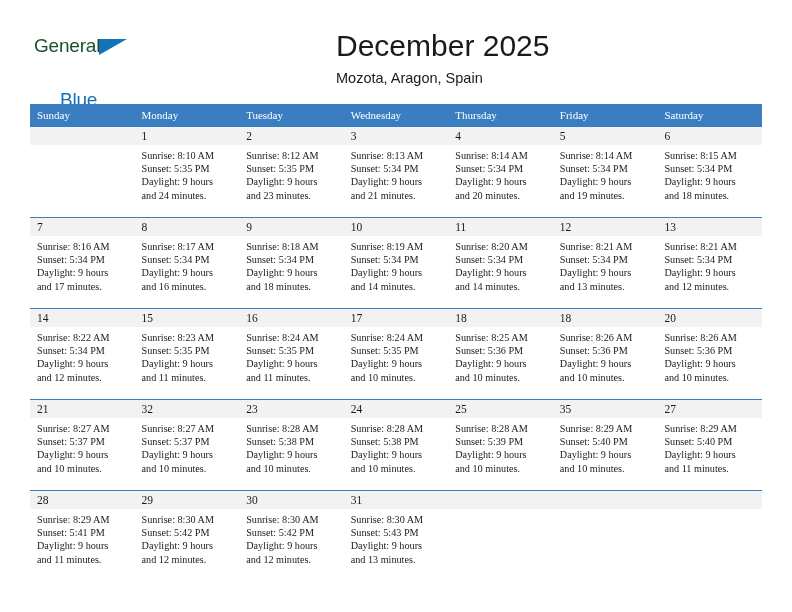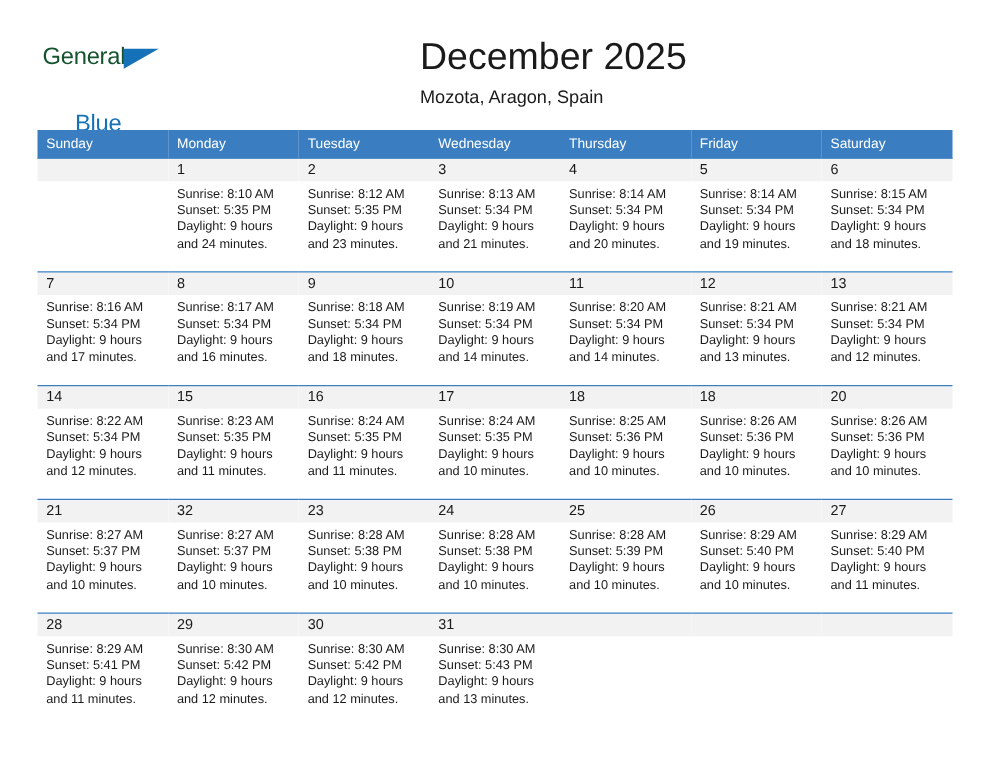--- a/index.html
+++ b/index.html
@@ -89,20 +89,21 @@
   }
 
   
   .calendar {
     position: absolute;
     left: 30px;
     top: 104px;
     width: 732px;
     border-collapse: collapse;
     table-layout: fixed;
+    font-family: Liberation Serif, serif;
   }
   .dow-row th {
     background: #3a7ec1;
     color: #ffffff;
     font-size: 11px;
     font-weight: normal;
     text-align: left;
     padding: 5px 0 5px 7px;
     height: 11px;
     border: none;
@@ -407,21 +408,21 @@
           <td class="daycell">
             <div class="num-band">25</div>
             <div class="info">
               <div>Sunrise: 8:28 AM</div>
               <div>Sunset: 5:39 PM</div>
               <div>Daylight: 9 hours</div>
               <div>and 10 minutes.</div>
             </div>
           </td>
           <td class="daycell">
-            <div class="num-band">26</div>
+            <div class="num-band">35</div>
             <div class="info">
               <div>Sunrise: 8:29 AM</div>
               <div>Sunset: 5:40 PM</div>
               <div>Daylight: 9 hours</div>
               <div>and 10 minutes.</div>
             </div>
           </td>
           <td class="daycell">
             <div class="num-band">27</div>
             <div class="info">

